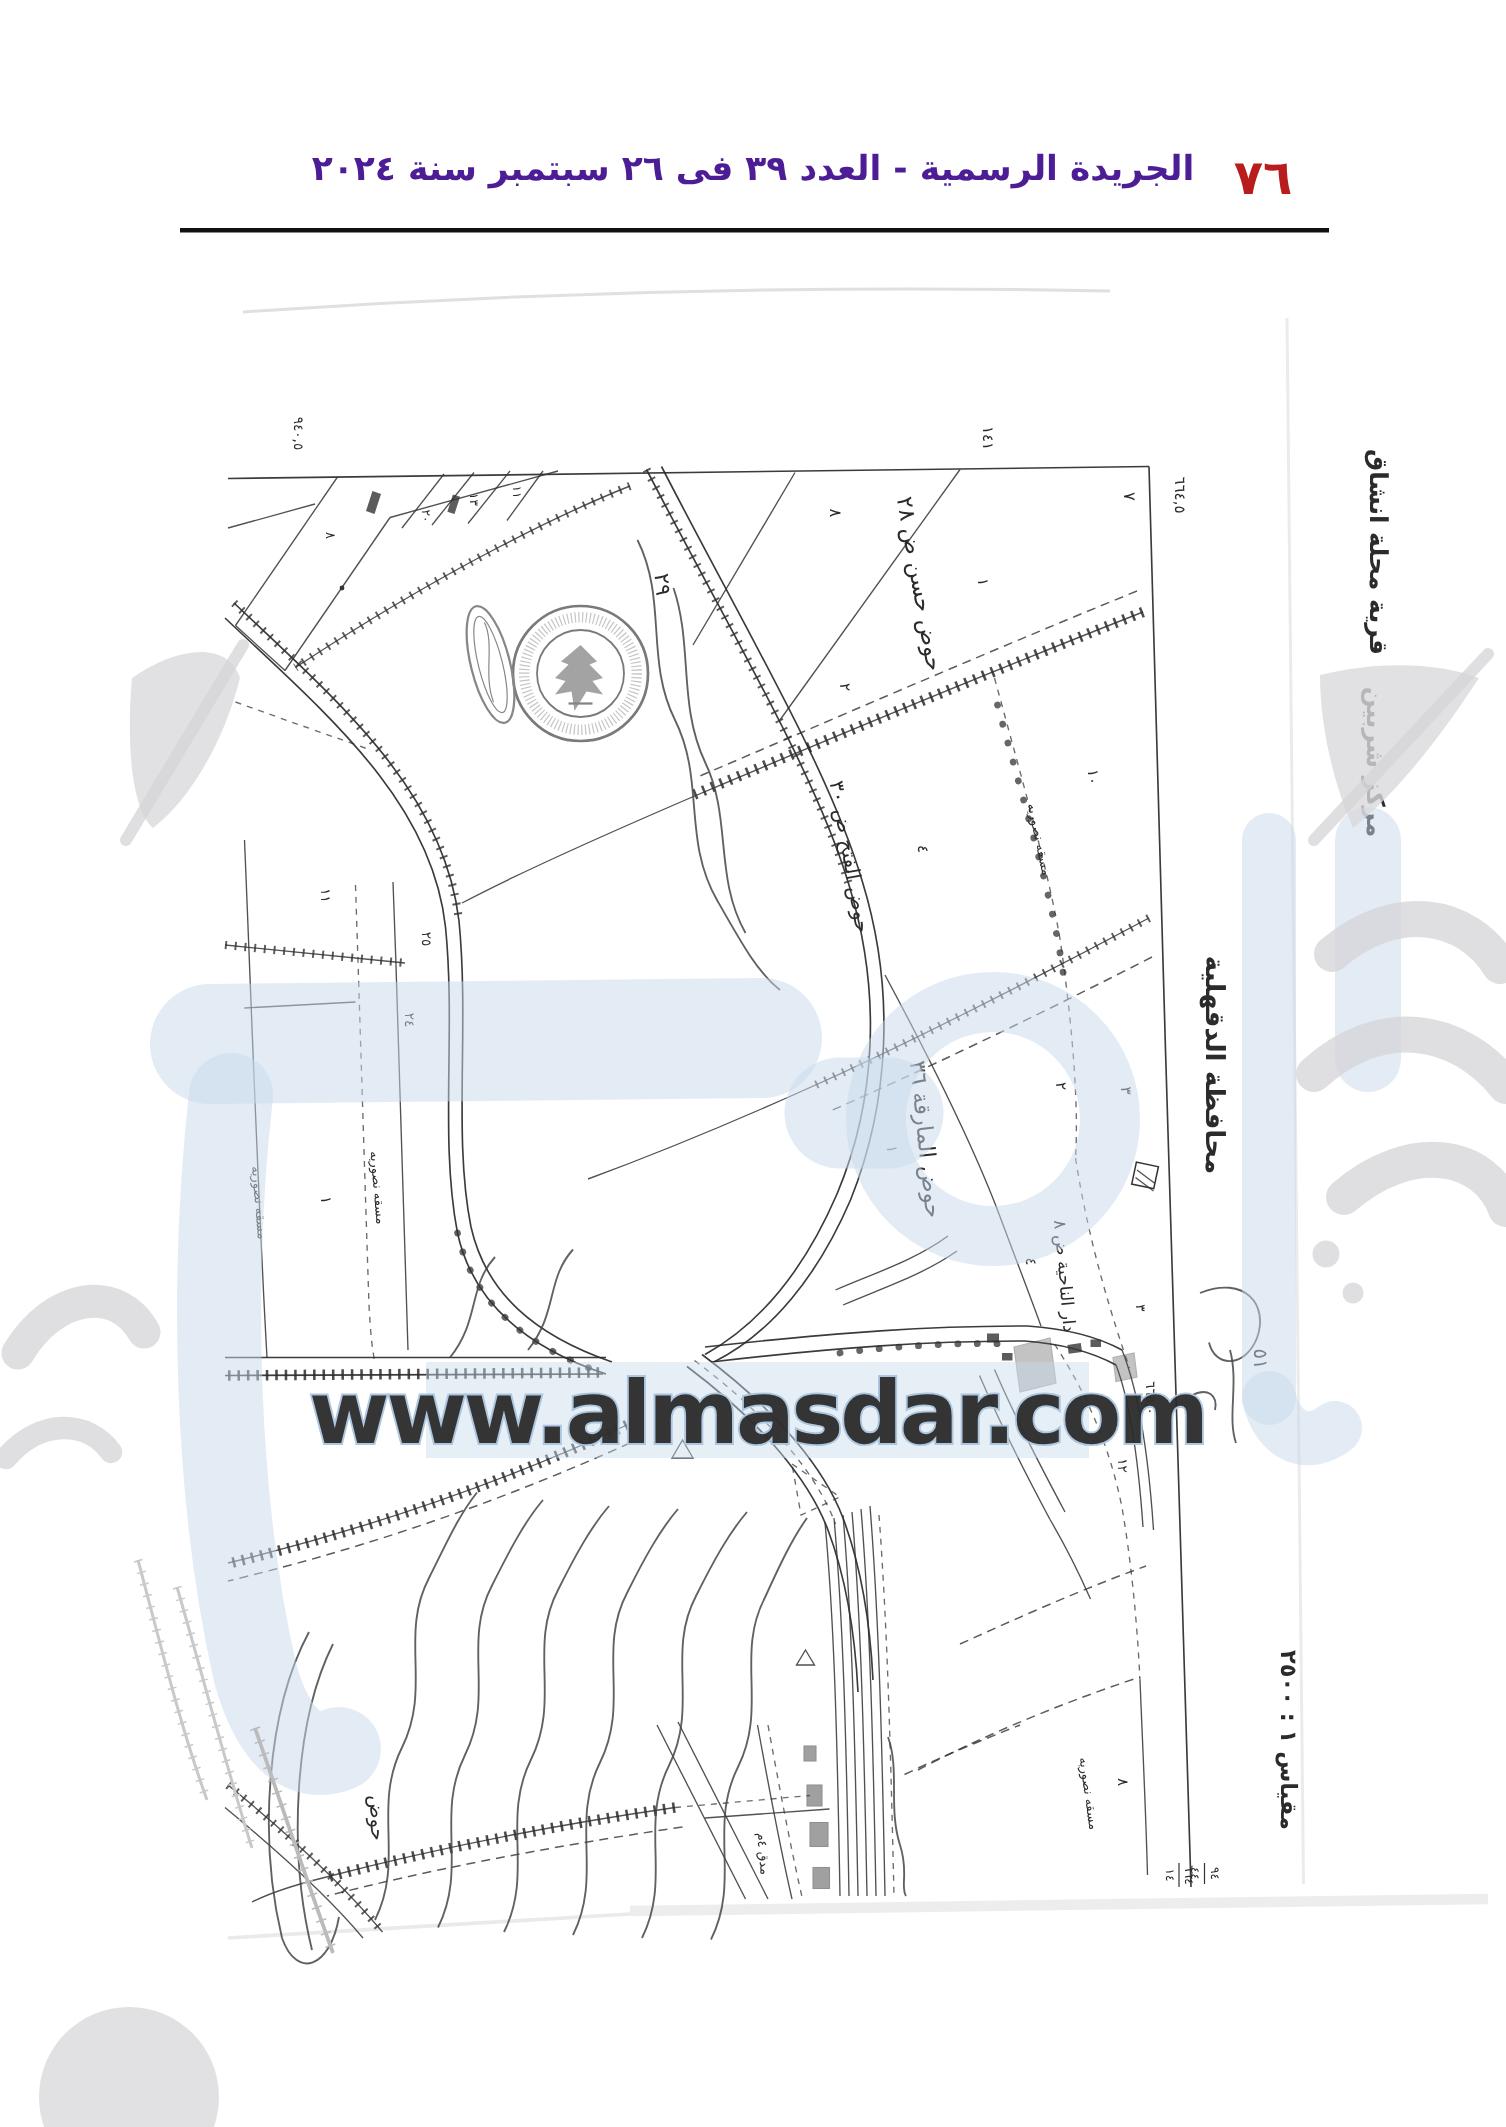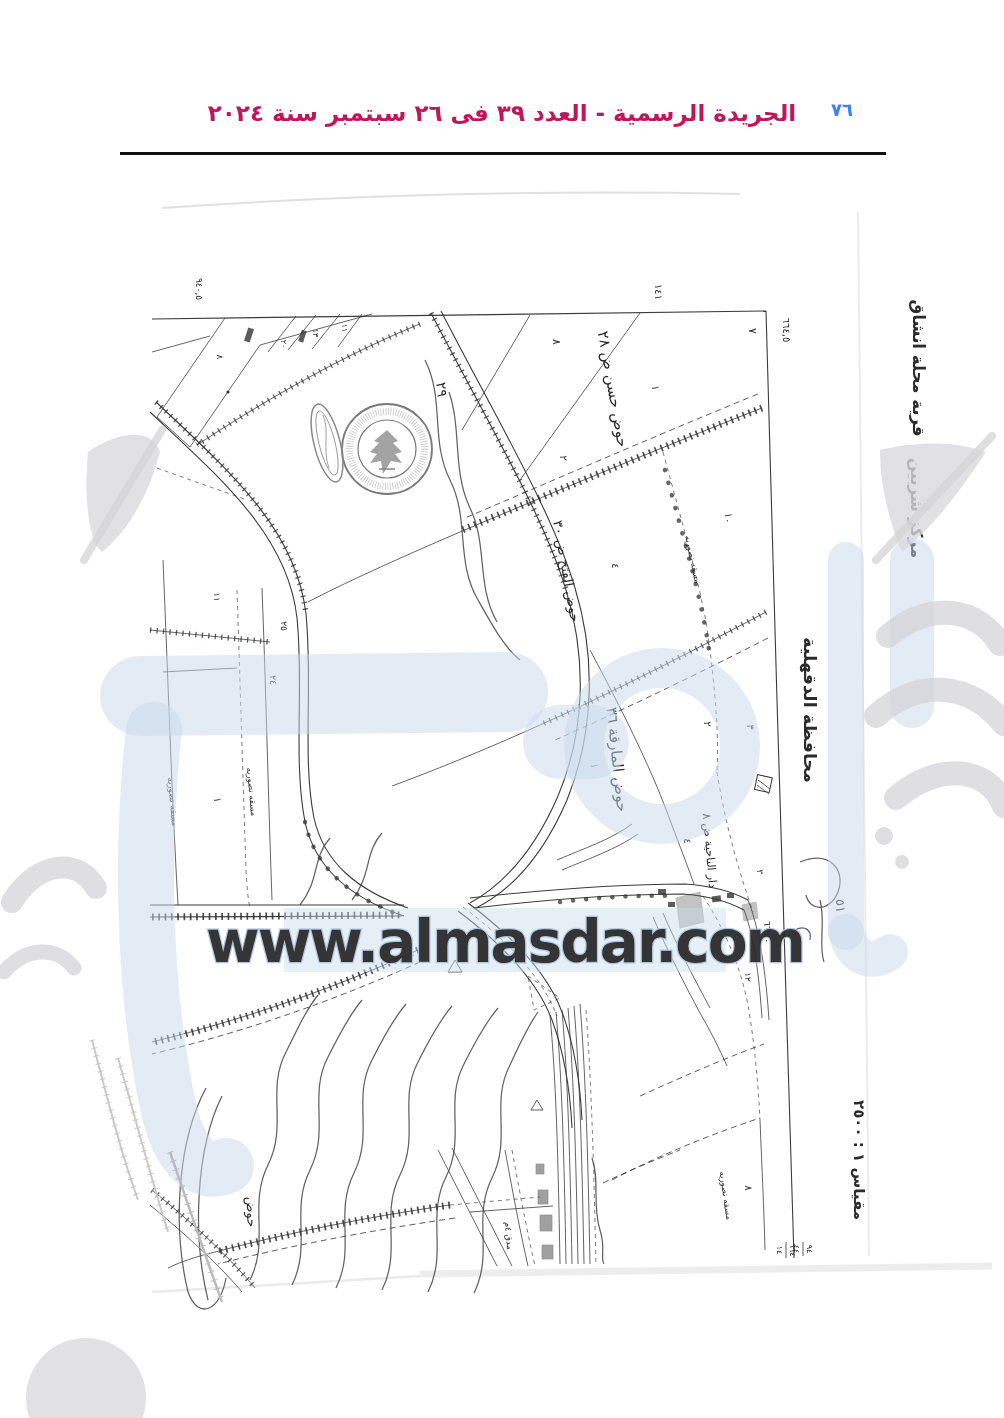--- a/index.html
+++ b/index.html
@@ -3,25 +3,25 @@
 <meta charset="utf-8">
 <style>
   html,body{margin:0;padding:0;background:#ffffff;}
   .page{
     position:relative;width:1004px;height:1418px;margin:0 auto;
     background:#ffffff;overflow:hidden;
     font-family:"DejaVu Sans",sans-serif;
   }
   .hdr-title{
     position:absolute;top:100px;left:0;width:1004px;text-align:center;
-    direction:rtl;font-weight:700;font-size:23px;color:#be185d;
+    direction:rtl;font-weight:700;font-size:23px;color:#4c1d95;
   }
   .hdr-page-no{
     position:absolute;top:99px;left:818px;width:48px;text-align:center;
-    font-weight:700;font-size:18px;color:#3b82f6;
+    font-weight:700;font-size:32px;color:#b91c1c;
   }
   .hdr-rule{
     position:absolute;top:152px;left:120px;width:766px;height:3px;background:#111;
   }
   svg{position:absolute;top:0;left:0;}
   svg text{font-family:"DejaVu Sans",sans-serif;fill:#2b2b2b;}
   .ln{stroke:#2a2a2a;fill:none;stroke-width:1.1;opacity:.92}
   .thin{stroke:#333;fill:none;stroke-width:.9;opacity:.85}
   .dsh{stroke:#333;fill:none;stroke-width:1;stroke-dasharray:6 4;opacity:.8}
   .dsh2{stroke:#3a3a3a;fill:none;stroke-width:.9;stroke-dasharray:4 4;opacity:.75}

